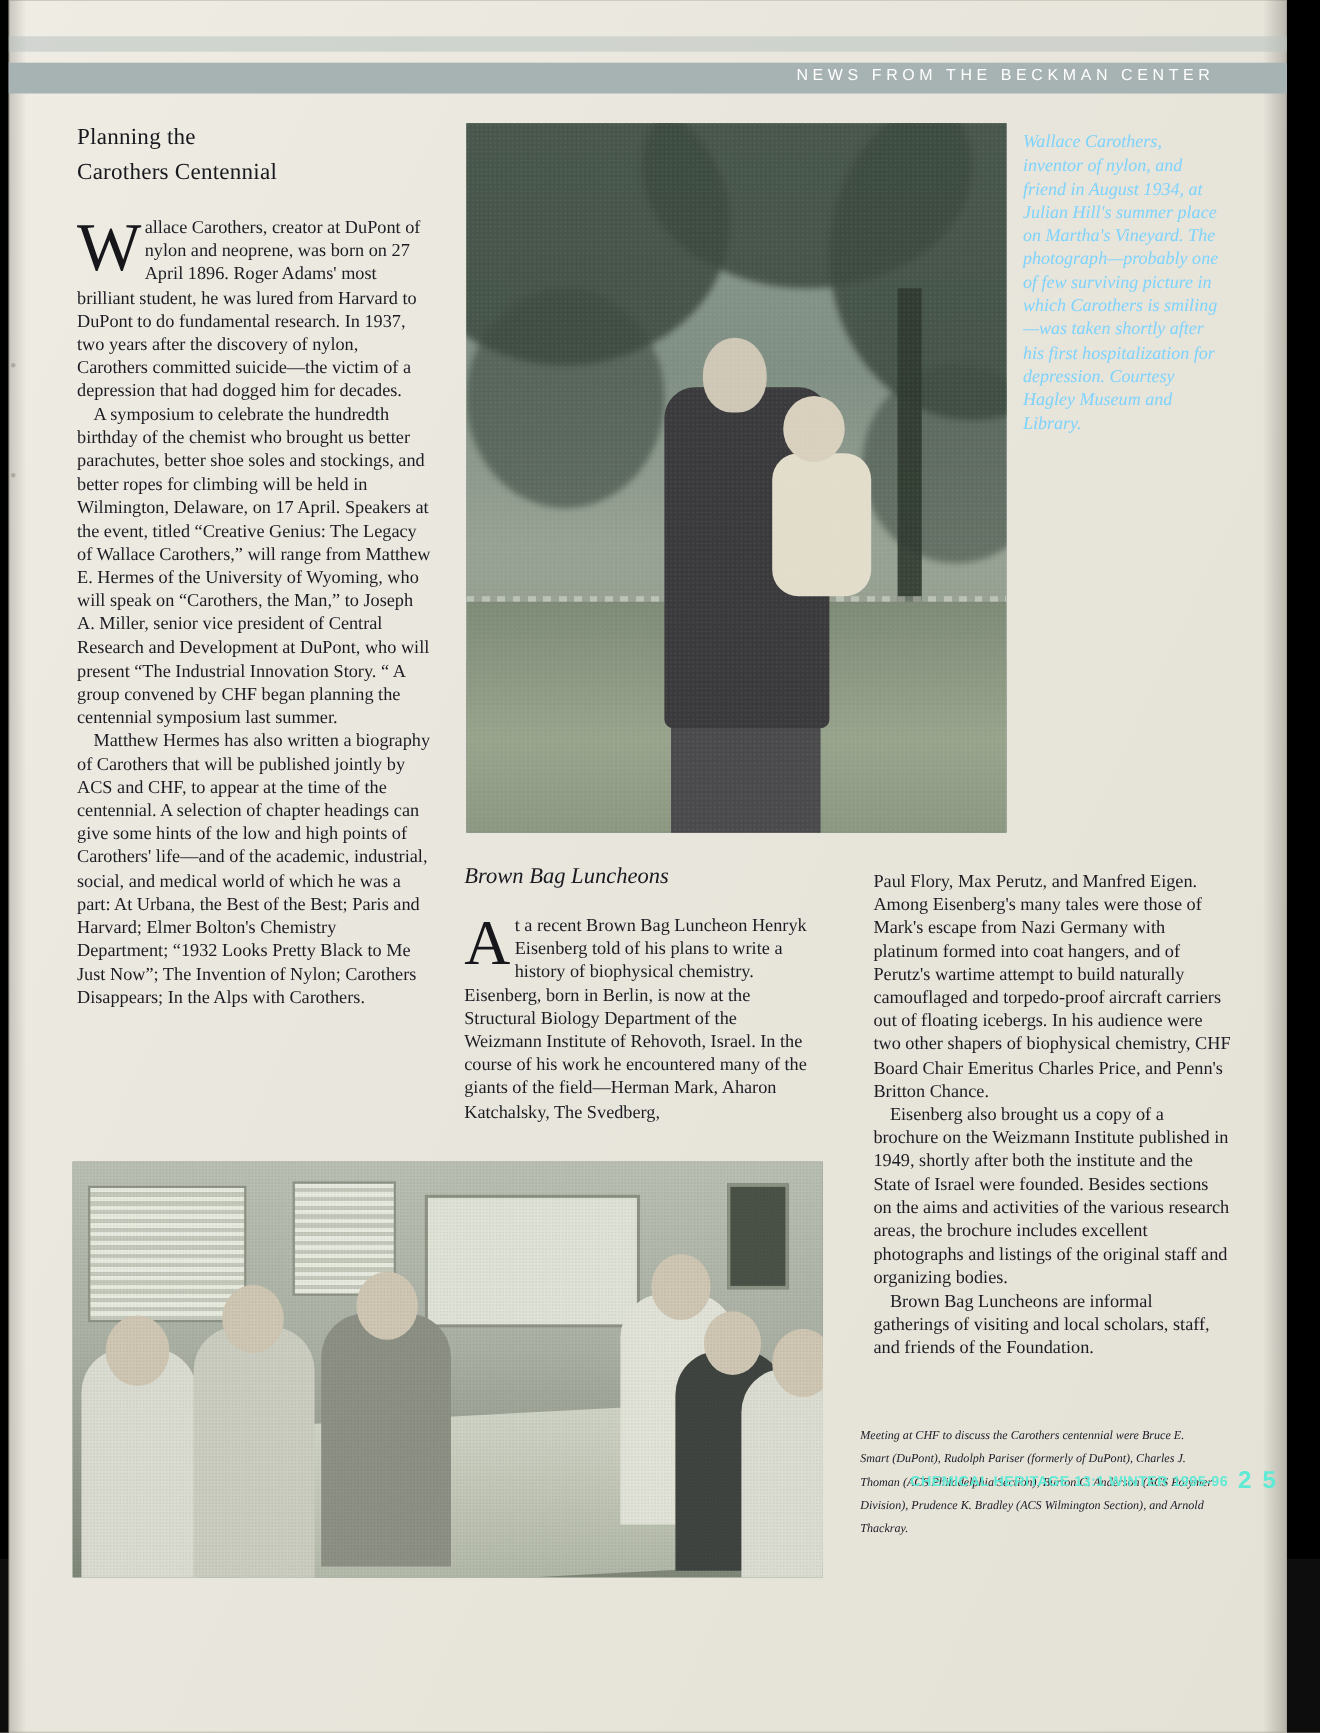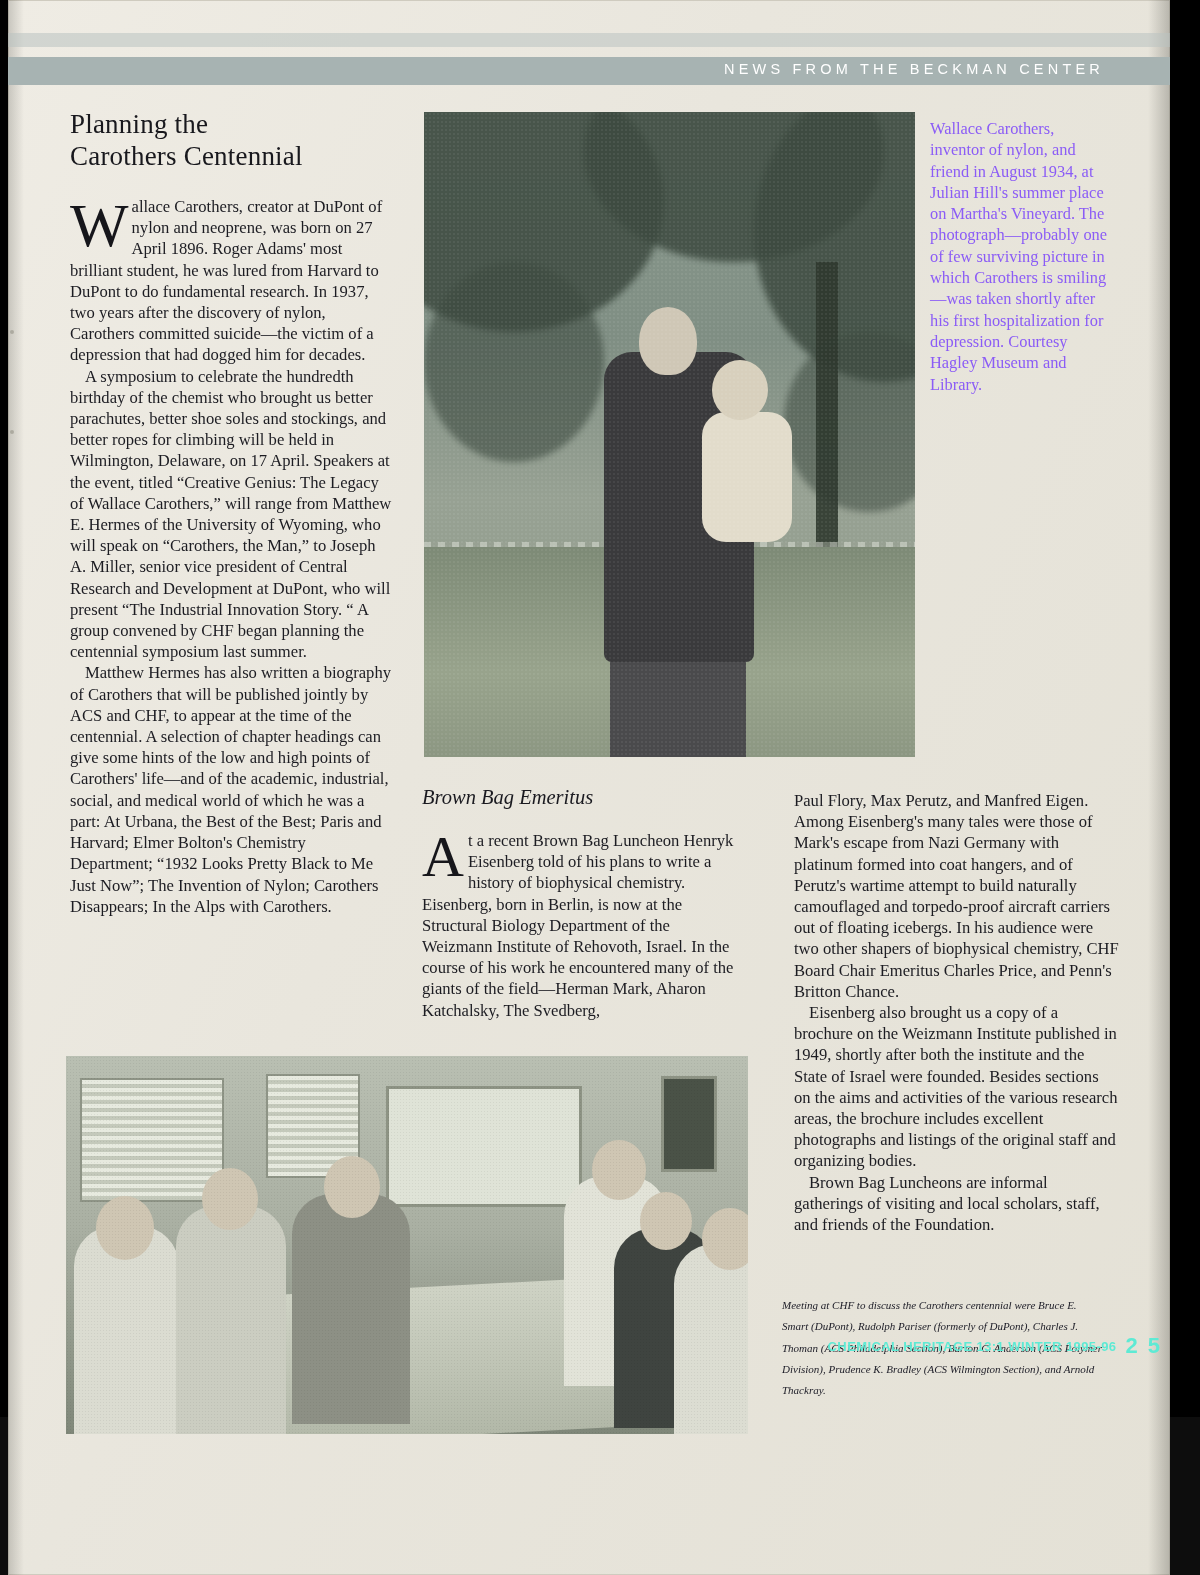--- a/index.html
+++ b/index.html
@@ -98,21 +98,21 @@
   .col p.first {
     text-indent: 0;
   }
 
   h1.title {
     position: absolute;
     left: 70px;
     top: 108px;
     width: 330px;
     margin: 0;
-    font-size: 27px;
+    font-size: 21px;
     line-height: 32px;
     font-weight: 400;
     color: #18181d;
     letter-spacing: .2px;
   }
 
   
   .dropcap {
     float: left;
     font-size: 62px;
@@ -155,23 +155,24 @@
     background: #77817a;
     overflow: hidden;
   }
 
   
   .caption-right {
     position: absolute;
     left: 930px;
     top: 118px;
     width: 180px;
+    font-style: italic;
     font-size: 16.4px;
     line-height: 21.3px;
-    color: #8b5cf6;
+    color: #7dd3fc;
   }
 
   .caption-bottom {
     position: absolute;
     left: 782px;
     top: 1295px;
     width: 322px;
     font-style: italic;
     font-size: 11px;
     line-height: 21.3px;
@@ -359,21 +360,21 @@
     <div class="p1-man-legs"></div>
     <div class="p1-man-body"></div>
     <div class="p1-man-head"></div>
     <div class="p1-baby-body"></div>
     <div class="p1-baby-head"></div>
     <div class="p1-grain"></div>
   </div>
 
   <div class="caption-right">Wallace Carothers, inventor of nylon, and friend in August 1934, at Julian Hill's summer place on Martha's Vineyard. The photograph—probably one of few surviving picture in which Carothers is smiling—was taken shortly after his first hospitalization for depression. Courtesy Hagley Museum and Library.</div>
 
-  <h2 class="subhead">Brown Bag Emeritus</h2>
+  <h2 class="subhead">Brown Bag Luncheons</h2>
 
   <div class="col" id="col-mid">
     <p class="first">
       <span class="dropcap-a">A</span><span>t a recent Brown Bag Luncheon Henryk Eisenberg told of his plans to write a history of biophysical chemistry. Eisenberg, born in Berlin, is now at the Structural Biology Department of the Weizmann Institute of Rehovoth, Israel. In the course of his work he encountered many of the giants of the field—Herman Mark, Aharon Katchalsky, The Svedberg,</span>
     </p>
   </div>
 
   <div class="col" id="col-right">
     <p class="first"><span>Paul Flory, Max Perutz, and Manfred Eigen. Among Eisenberg's many tales were those of Mark's escape from Nazi Germany with platinum formed into coat hangers, and of Perutz's wartime attempt to build naturally camouflaged and torpedo-proof aircraft carriers out of floating icebergs. In his audience were two other shapers of biophysical chemistry, CHF Board Chair Emeritus Charles Price, and Penn's Britton Chance.</span></p>
     <p><span>Eisenberg also brought us a copy of a brochure on the Weizmann Institute published in 1949, shortly after both the institute and the State of Israel were founded. Besides sections on the aims and activities of the various research areas, the brochure includes excellent photographs and listings of the original staff and organizing bodies.</span></p>

